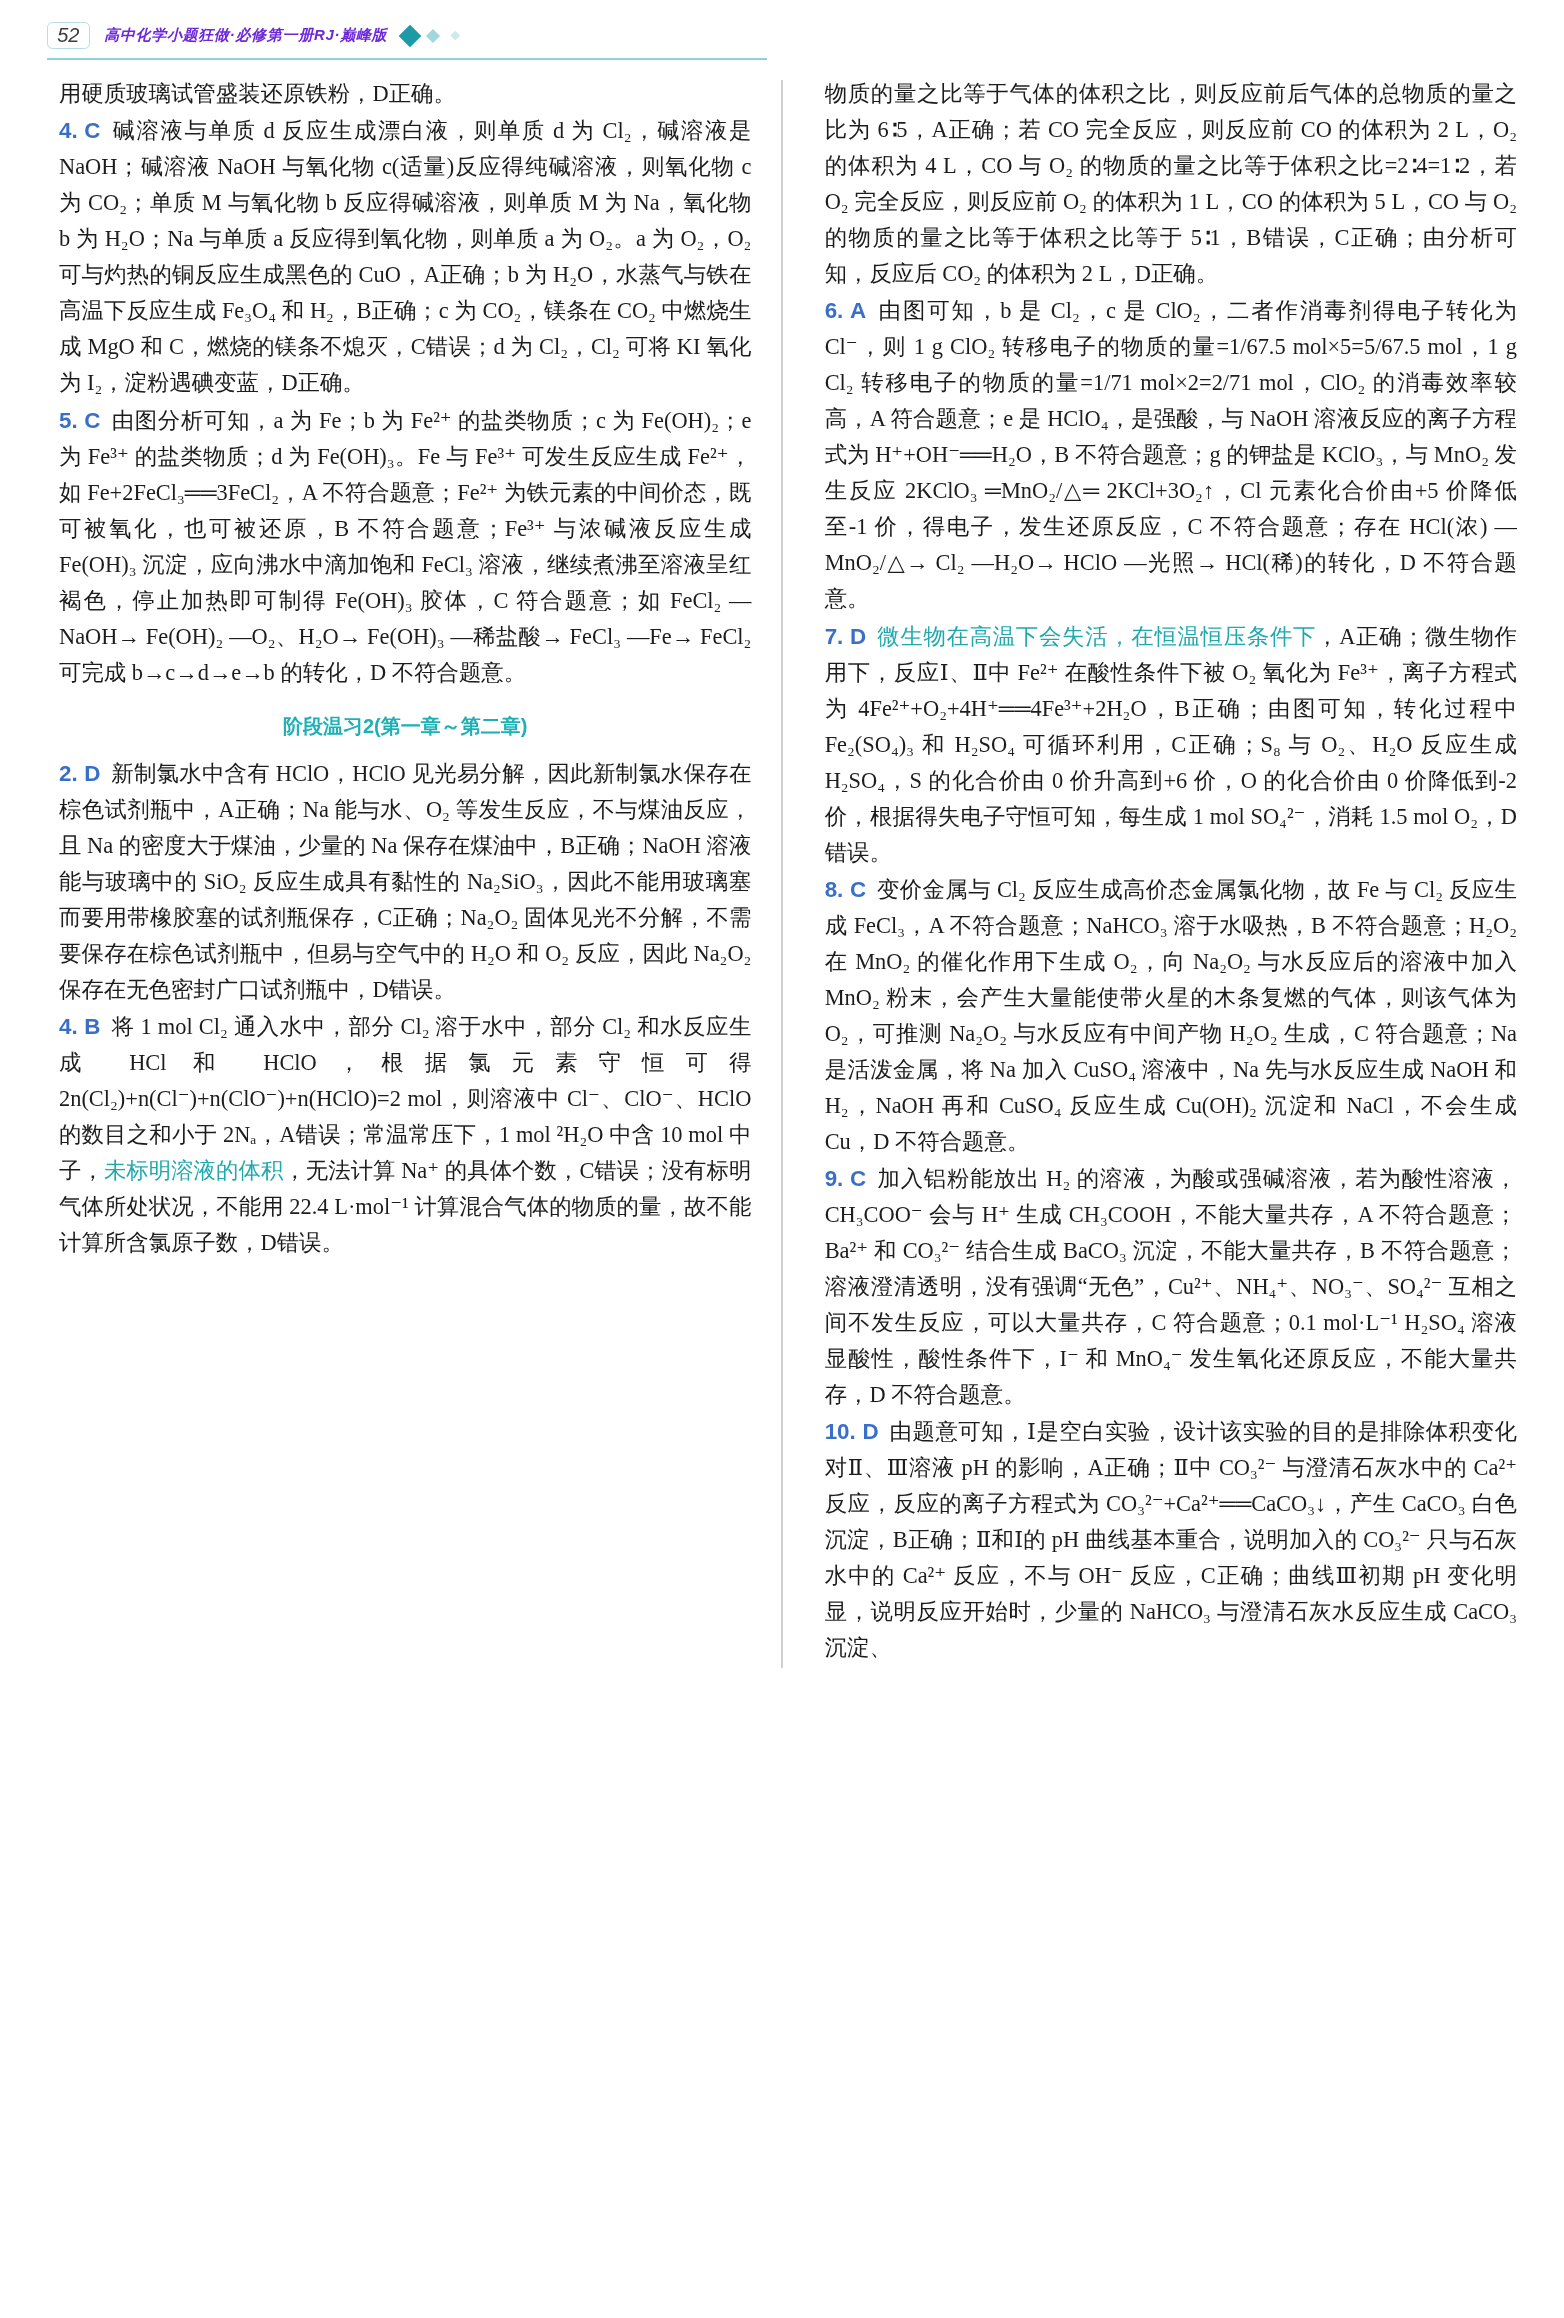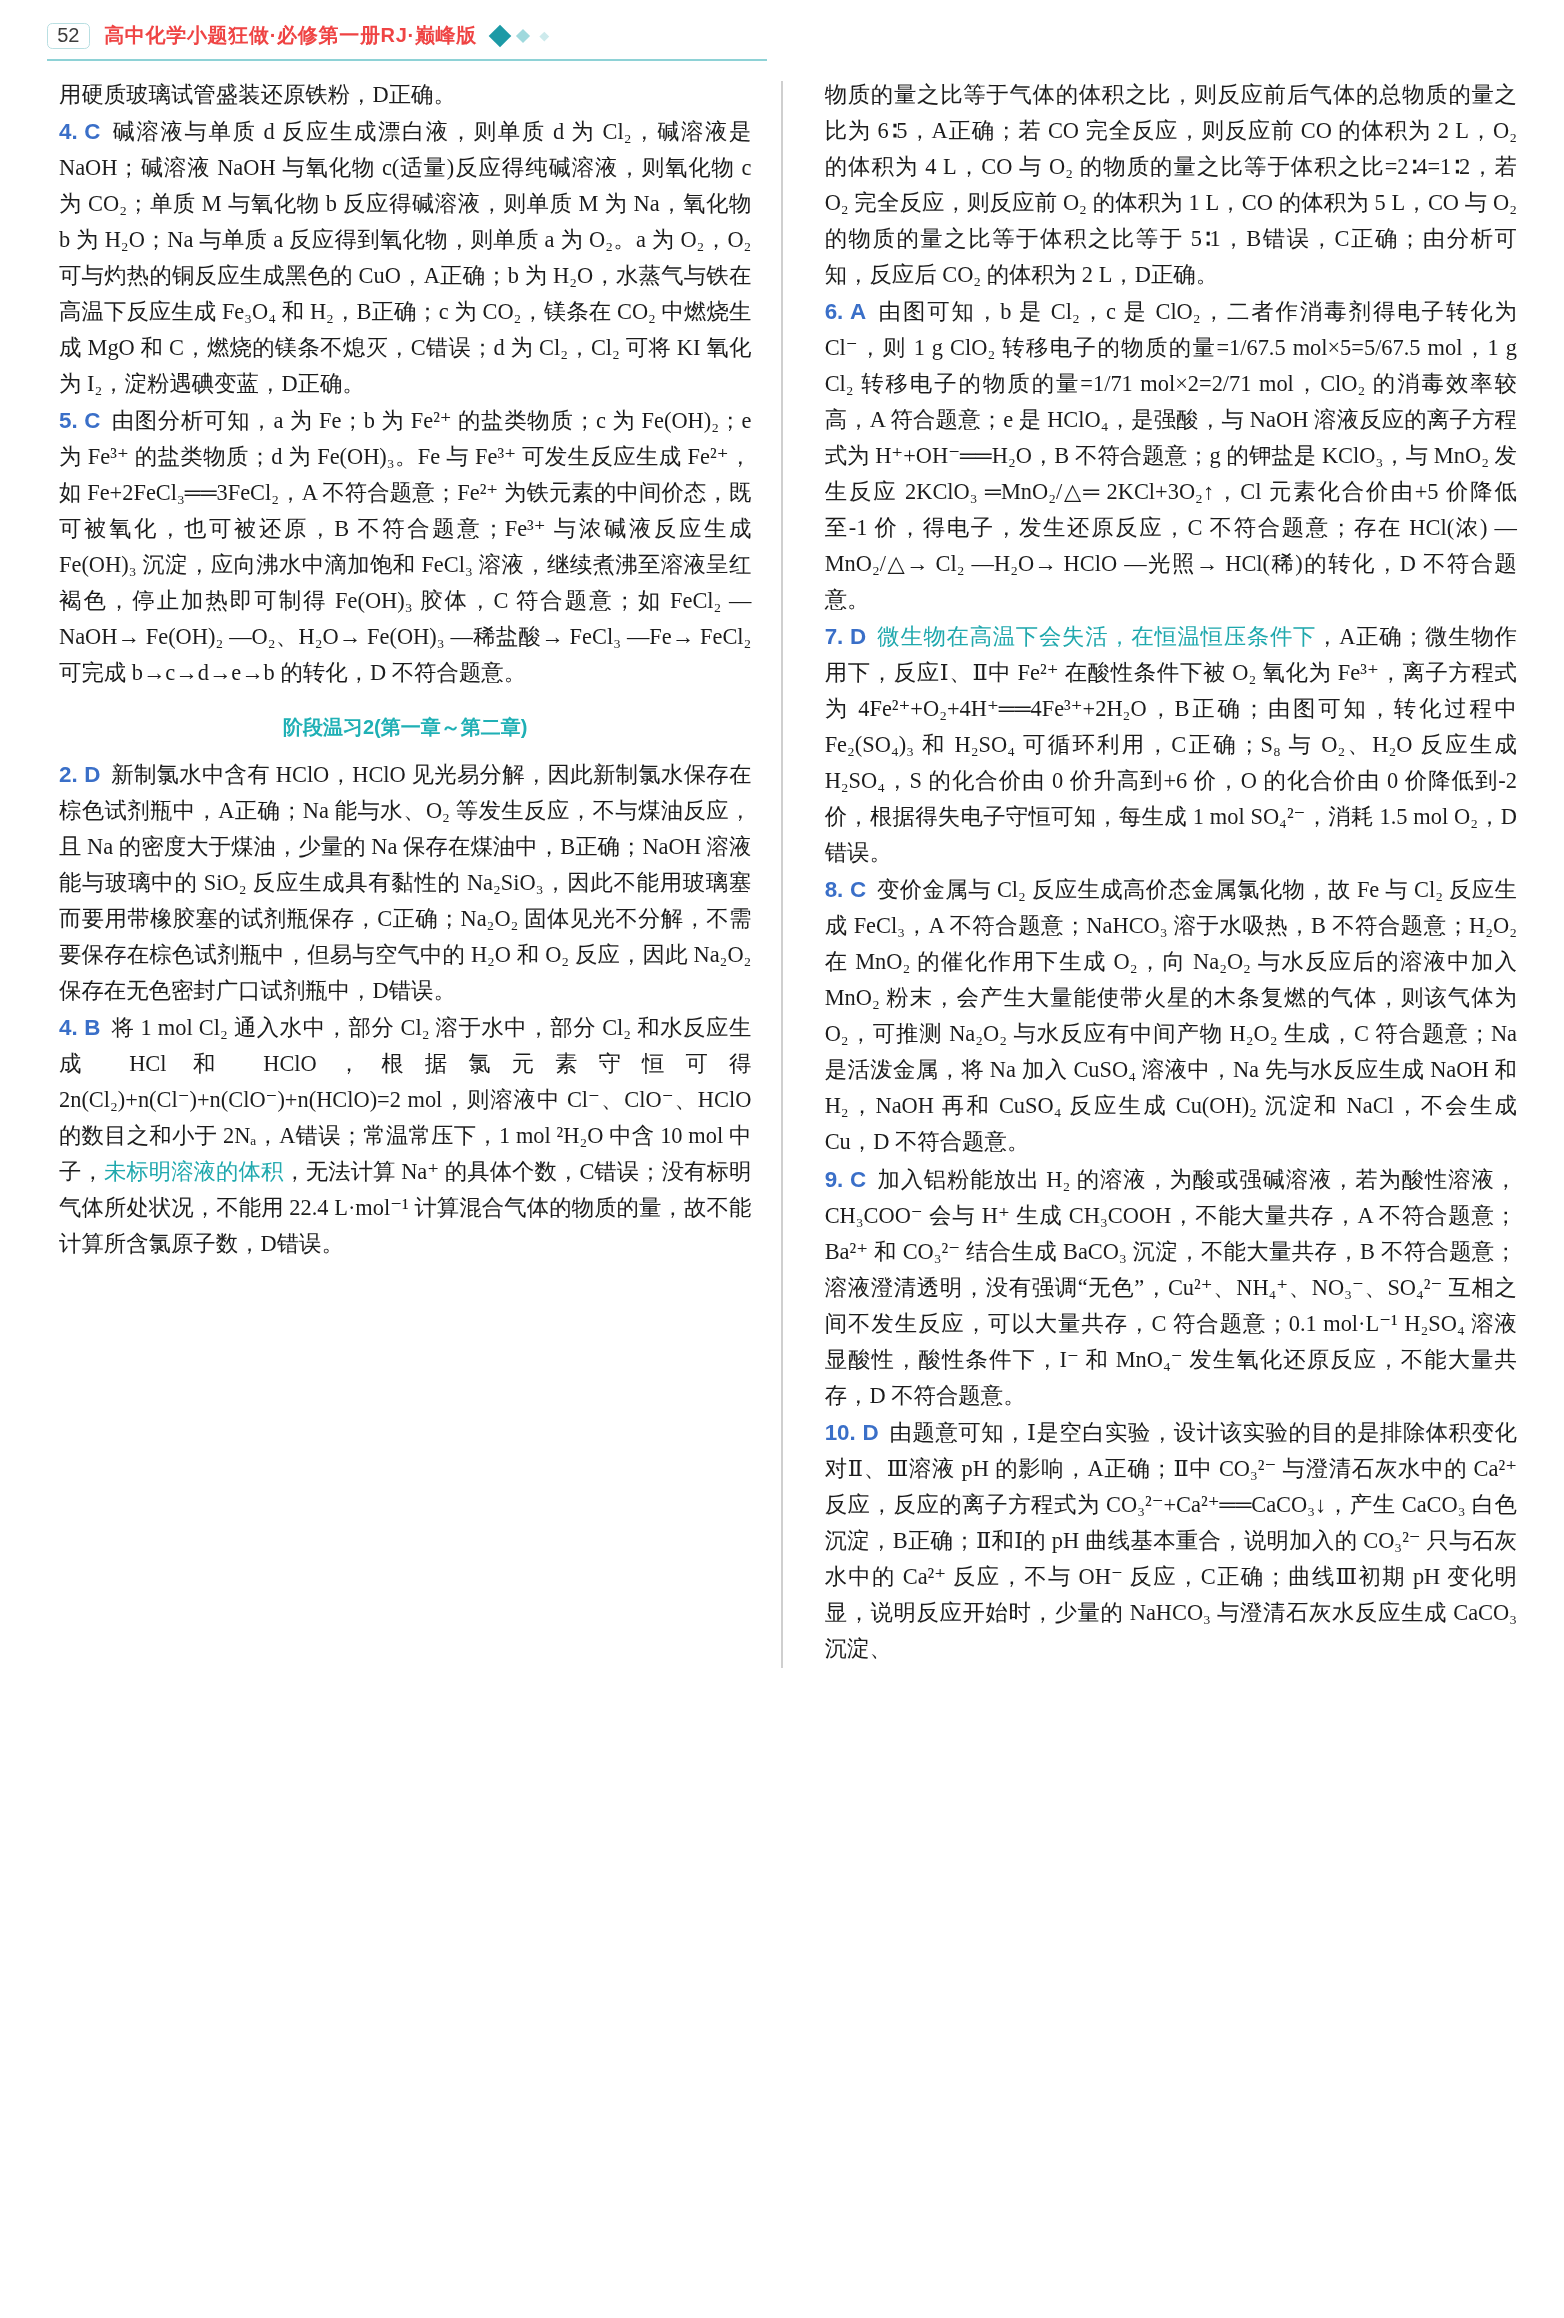--- a/index.html
+++ b/index.html
@@ -6,29 +6,29 @@
   .page{
     width:1564px;height:2319px;box-sizing:border-box;
     background:#ffffff;overflow:hidden;position:relative;
     padding:18.4px 47px 20px 47px;
     font-family:"Liberation Serif","DejaVu Serif",serif;
     color:#1c1c1c;
   }
   
   .header-wrap{
     width:720px;display:flex;align-items:center;gap:14.5px;
-    padding:4px 0 9.2px 0;border-bottom:2.6px solid #8ed2d6;
+    padding:4px 0 9.2px 0;border-bottom:2.6px solid #8ed2d6;font-style:italic;
   }
   .page-num-box{
     border:1.3px solid #b9dfe2;border-radius:5.3px;
     padding:0.7px 9.2px;font-size:20px;color:#3c3c3c;
     font-family:"Liberation Sans","DejaVu Sans",sans-serif;
   }
   .header-title{
-    font-size:20px;font-weight:bold;color:#ef4444;
+    font-size:15px;font-weight:bold;color:#6d28d9;
     font-family:"Liberation Sans","DejaVu Sans",sans-serif;
     letter-spacing:0.7px;
   }
   .diamond{display:inline-block;transform:rotate(45deg);}
   .diamond.big{width:16px;height:16px;background:#1c9aa6;}
   .diamond.small{width:10px;height:10px;background:#9fd9dd;margin-left:-4px;}
   .diamond.tiny{width:6.6px;height:6.6px;background:#cdeaec;margin-left:-1.3px;}
   
   .columns{display:flex;margin-top:16px;}
   .col{width:702px;font-size:22.4px;line-height:36px;text-align:justify;margin-left:12px;}

